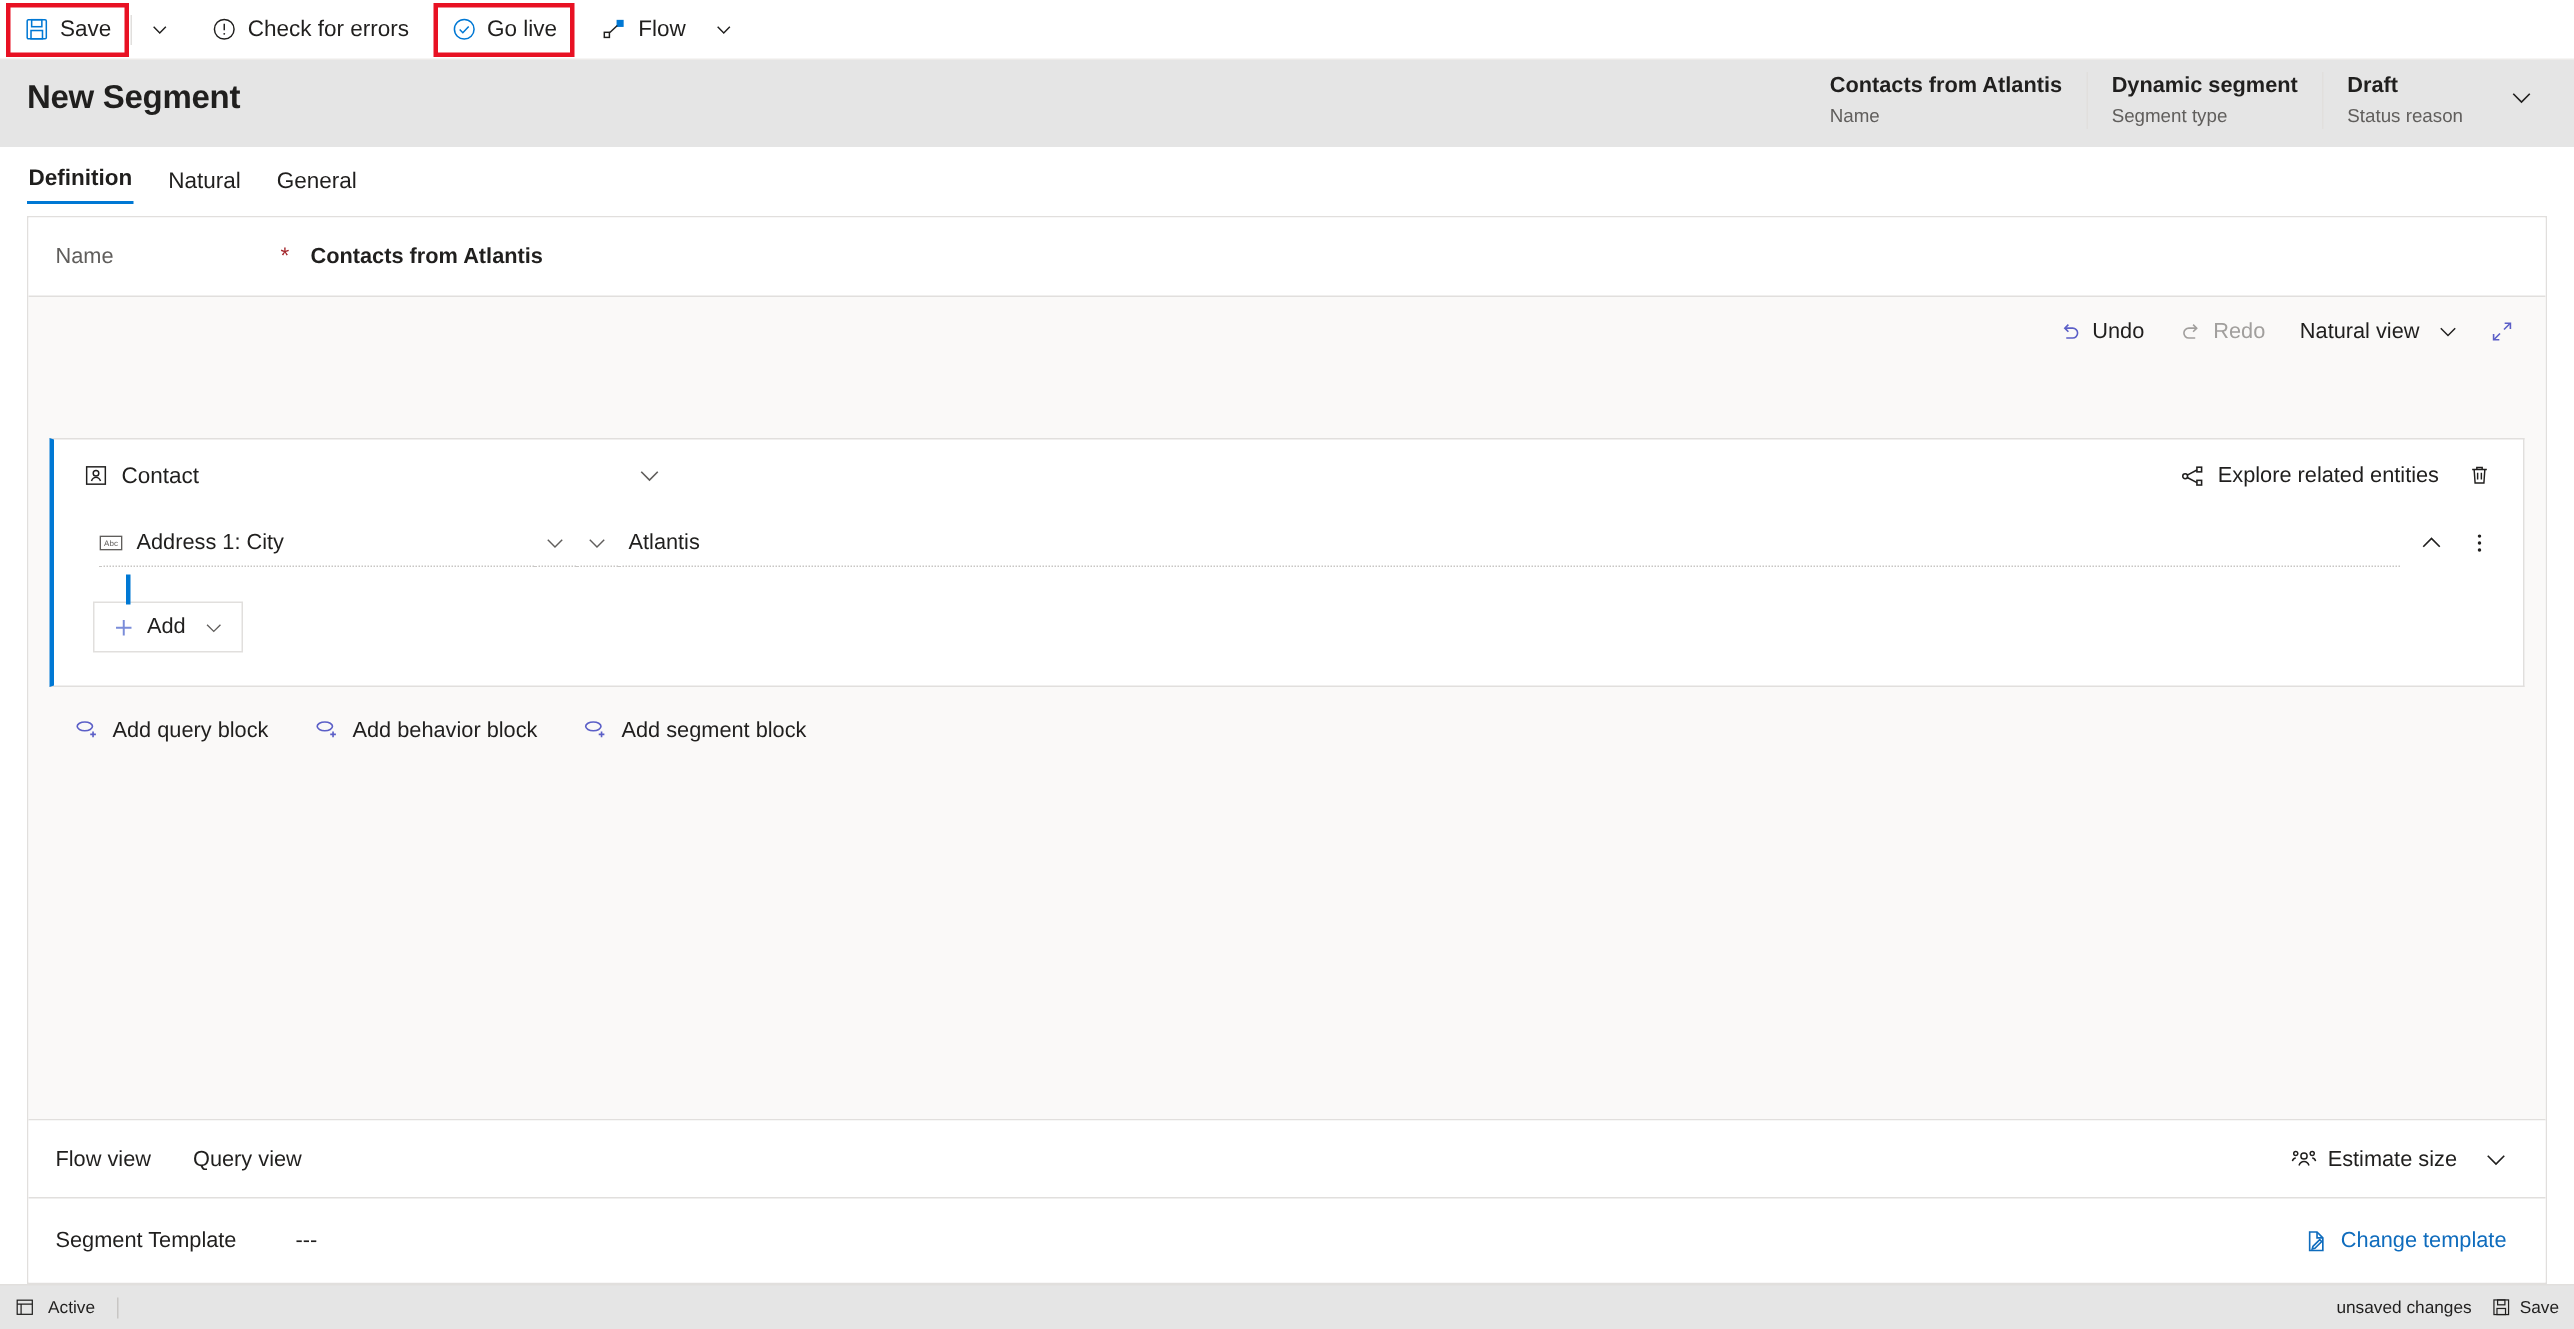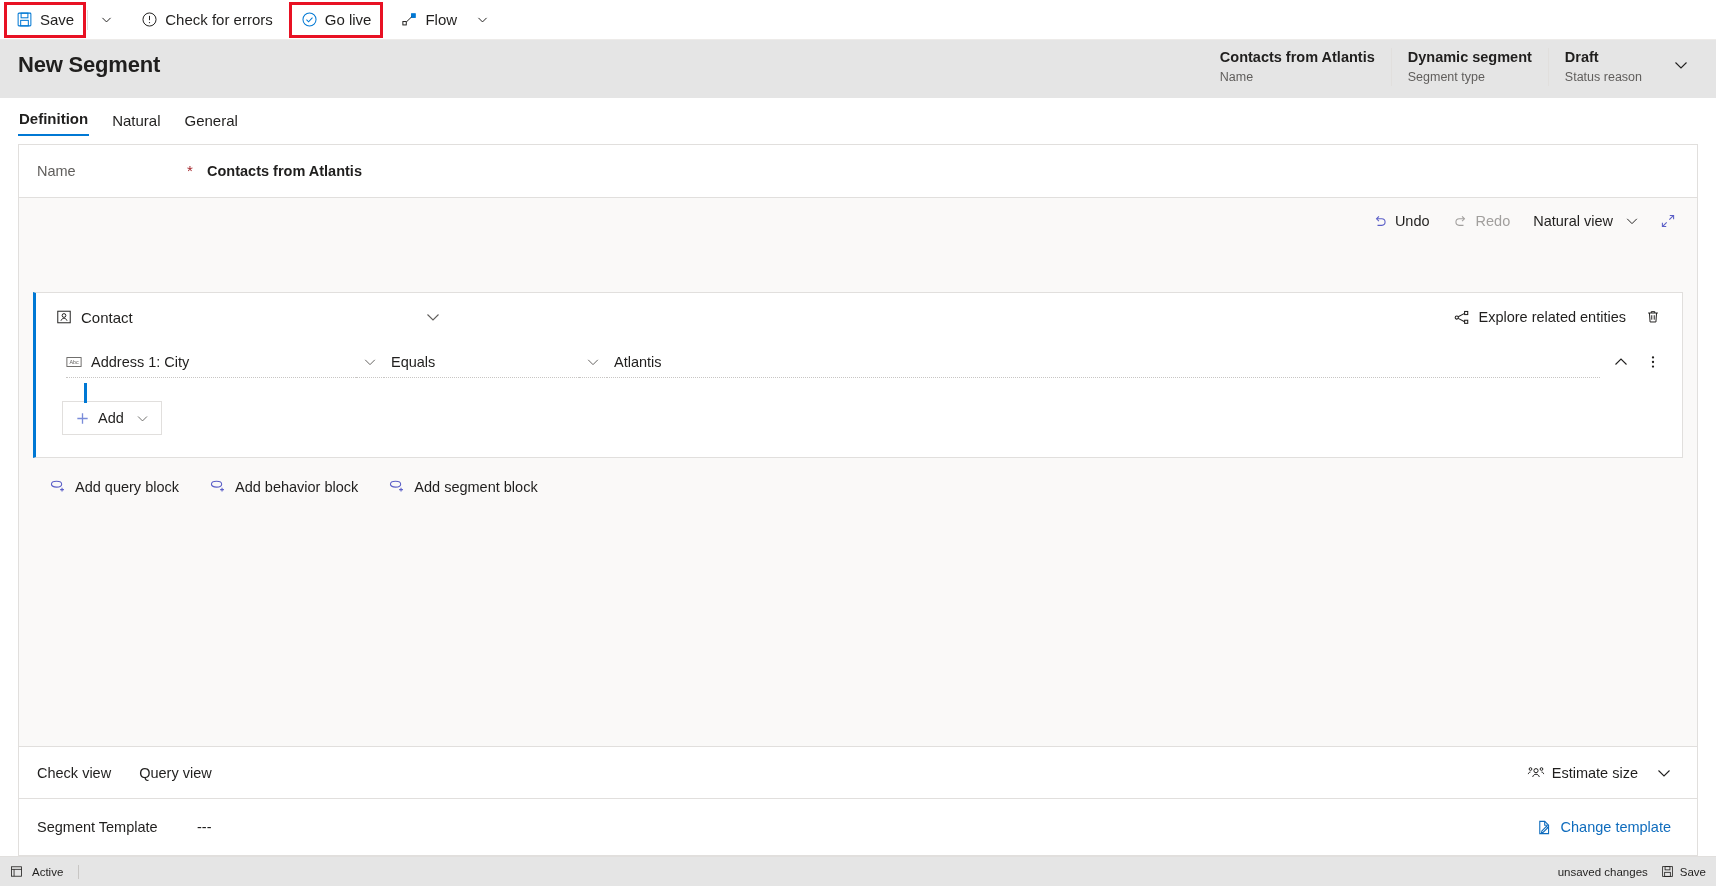--- a/index.html
+++ b/index.html
@@ -647,23 +647,20 @@
                 </span>
                 <span>Address 1: City</span>
               </div>
               <div class="cond-caret">
                 <span class="icon">
                   <svg width="14" height="14" viewBox="0 0 16 16" fill="none" stroke="#605e5c" stroke-width="1.1">
                       <path d="M2.5 5.5L8 11l5.5-5.5"></path>
                     </svg>
                 </span>
               </div>
-              <div class="cond-op">
-                <span>Equals</span>
-              </div>
               <div class="cond-caret">
                 <span class="icon">
                   <svg width="14" height="14" viewBox="0 0 16 16" fill="none" stroke="#605e5c" stroke-width="1.1">
                       <path d="M2.5 5.5L8 11l5.5-5.5"></path>
                     </svg>
                 </span>
               </div>
               <div class="cond-val">
                 <span>Atlantis</span>
               </div>
@@ -735,21 +732,21 @@
               <span>Add segment block</span>
             </div>
           </div>
 
         </div>
       </div>
 
       <div class="footer-panel">
         <div class="views-row">
           <div class="view-tab">
-            <span>Check view</span>
+            <span>Flow view</span>
           </div>
           <div class="view-tab">
             <span>Query view</span>
           </div>
           <div class="views-right">
             <div class="tool-btn">
               <span class="icon">
                 <svg width="18" height="18" viewBox="0 0 20 20" fill="none" stroke="#201f1e" stroke-width="1.1">
                   <circle cx="10" cy="7.4" r="2.3"></circle>
                   <path d="M6.3 14.4c.6-2 1.9-3 3.7-3s3.1 1 3.7 3"></path>

